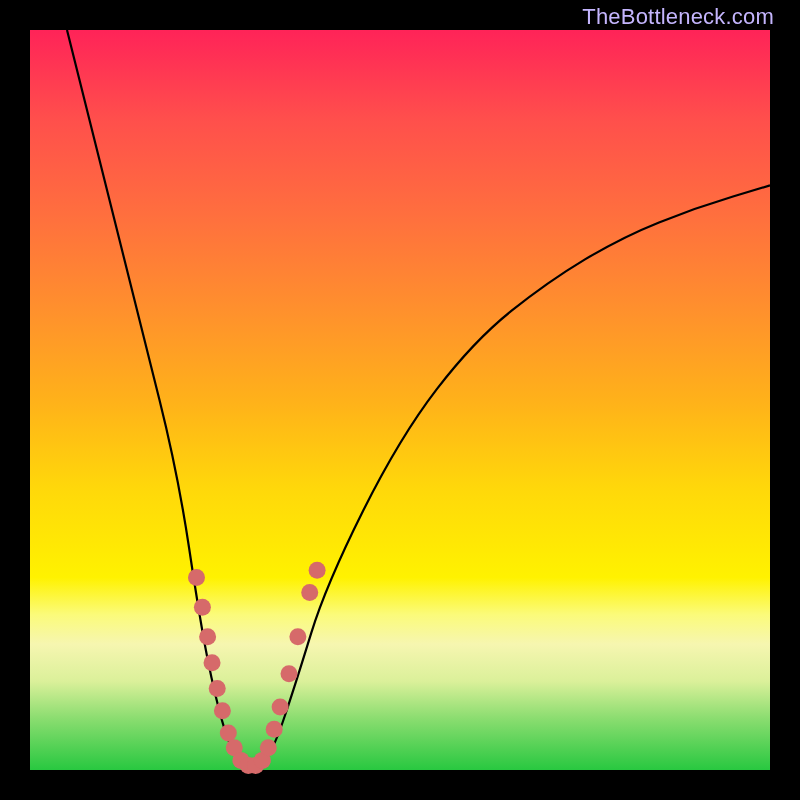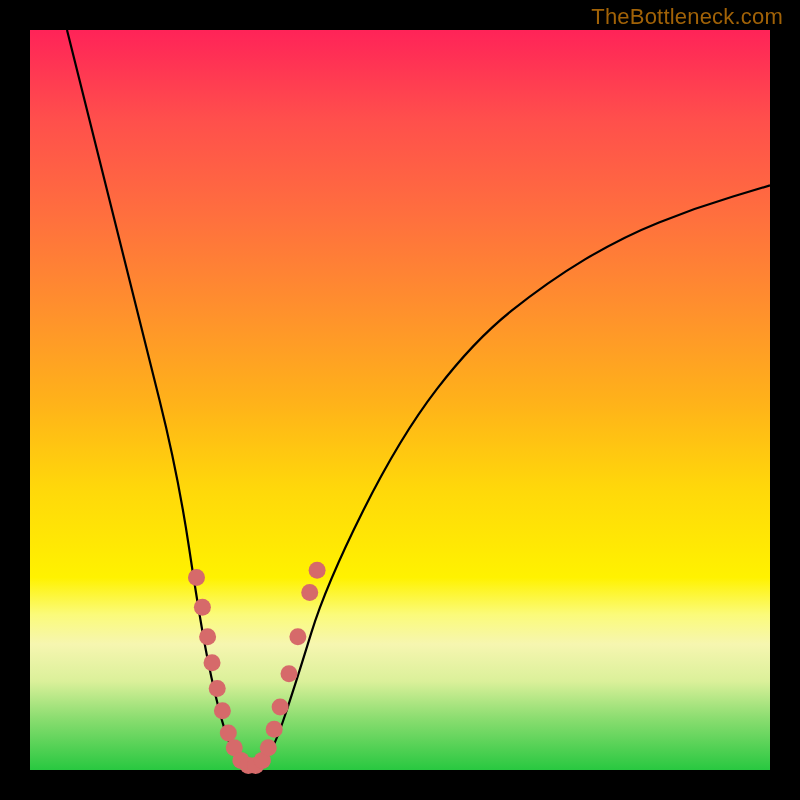--- a/index.html
+++ b/index.html
@@ -37,24 +37,24 @@
       #fbfb7a 79%,
       #f6f6b0 83%,
       #dbf09a 88%,
       #8bdd70 93%,
       #28c840 100%
     );
   }
   .watermark {
     position: absolute;
     top: 4px;
-    right: 17px;
+    right: 26px;
     font-size: 22px;
     font-weight: 500;
-    color: #a16207;
+    color: #c4b5fd;
     letter-spacing: 0.2px;
   }
   svg.curve-layer {
     position: absolute;
     top: 0;
     left: 0;
     width: 740px;
     height: 740px;
     overflow: visible;
   }

